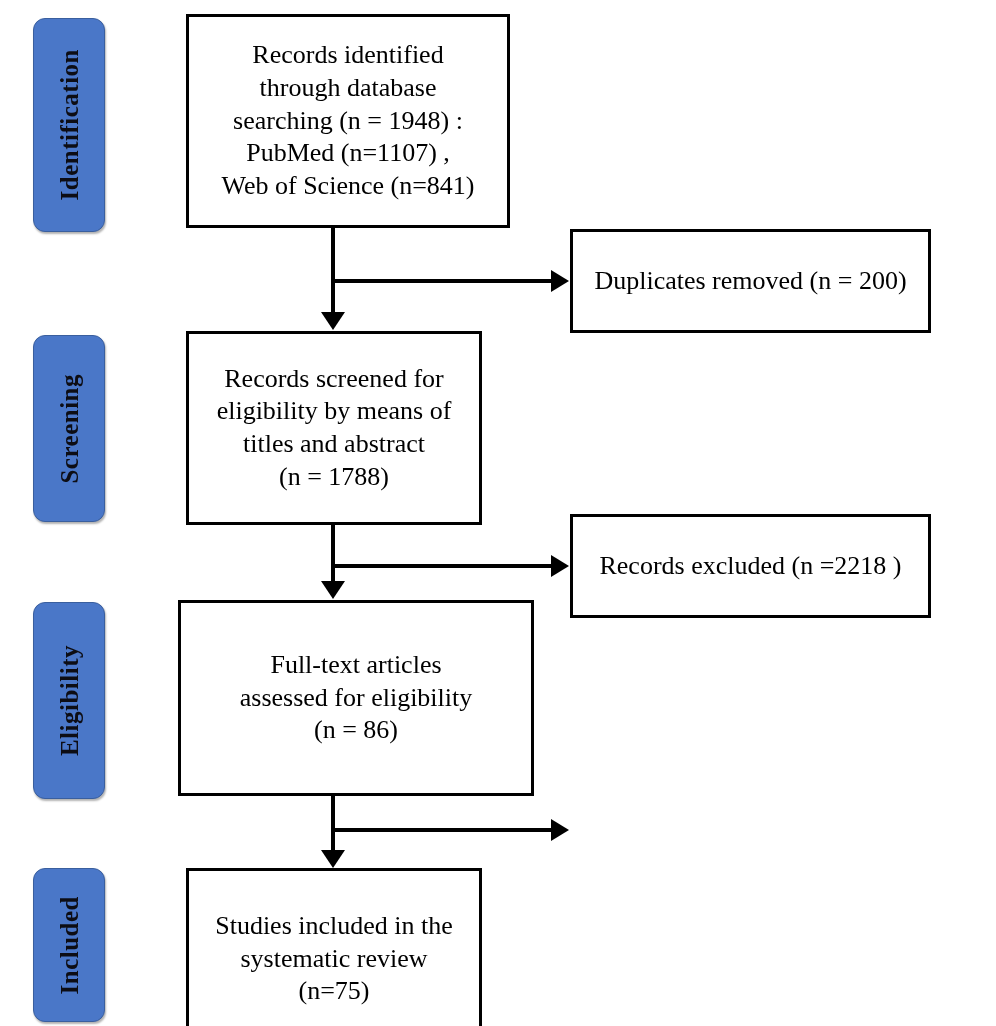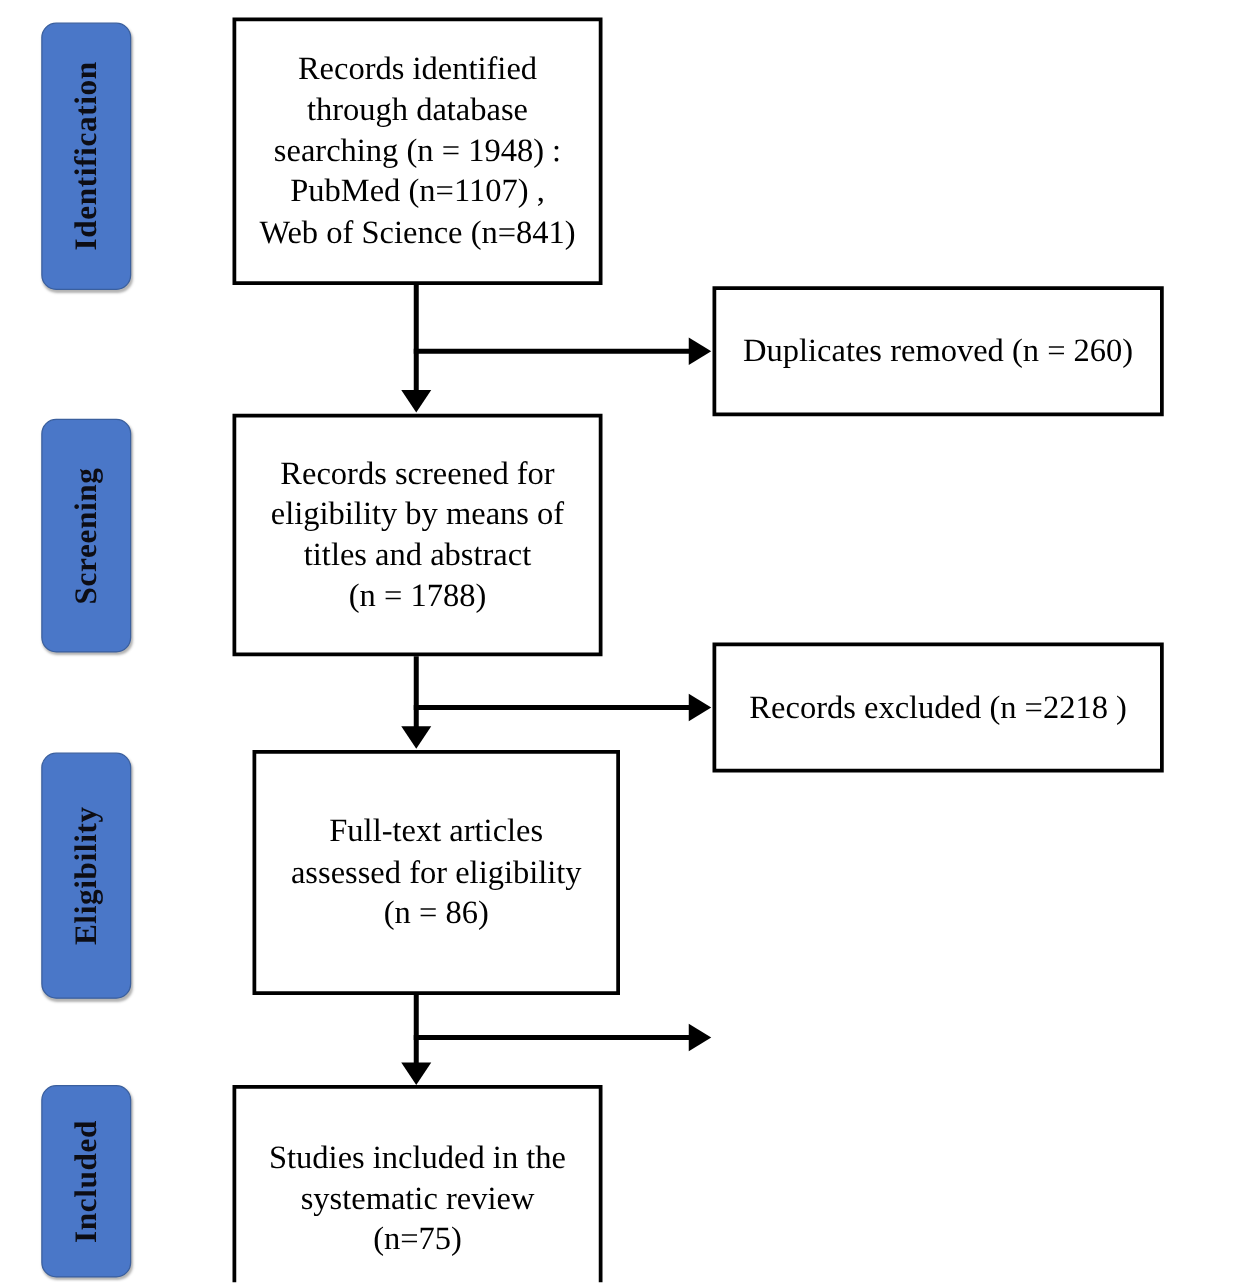--- a/index.html
+++ b/index.html
@@ -109,49 +109,49 @@
   </div>
 
   <div class="stage-badge" style="left:33px; top:602px; width:70px; height:195px;">
     <span class="stage-label">Eligibility</span>
   </div>
 
   <div class="stage-badge" style="left:33px; top:868px; width:70px; height:152px;">
     <span class="stage-label">Included</span>
   </div>
 
-  <div class="flow-box" style="left:186px; top:14px; width:296px; height:214px;">
+  <div class="flow-box" style="left:186px; top:14px; width:324px; height:214px;">
     <div class="box-text">Records identified
 through database
 searching (n = 1948) :
 PubMed (n=1107) ,
 Web of Science (n=841)</div>
   </div>
 
   <div class="flow-box" style="left:186px; top:331px; width:296px; height:194px;">
     <div class="box-text">Records screened for
 eligibility by means of
 titles and abstract
 (n = 1788)</div>
   </div>
 
-  <div class="flow-box" style="left:202px; top:600px; width:294px; height:196px;">
+  <div class="flow-box" style="left:178px; top:600px; width:356px; height:196px;">
     <div class="box-text">Full-text articles
 assessed for eligibility
 (n = 86)</div>
   </div>
 
   <div class="flow-box" style="left:186px; top:868px; width:296px; height:182px;">
     <div class="box-text">Studies included in the
 systematic review
 (n=75)</div>
   </div>
 
   <div class="flow-box" style="left:570px; top:229px; width:361px; height:104px;">
-    <div class="box-text">Duplicates removed (n = 260)</div>
+    <div class="box-text">Duplicates removed (n = 200)</div>
   </div>
 
   <div class="flow-box" style="left:570px; top:514px; width:361px; height:104px;">
     <div class="box-text">Records excluded (n =2218 )</div>
   </div>
 
 
   <div class="v-line" style="left:331px; top:228px; height:88px;"></div>
   <div class="arrow-down" style="left:321px; top:312px;"></div>
   <div class="h-line" style="left:331px; top:279px; width:228px;"></div>

